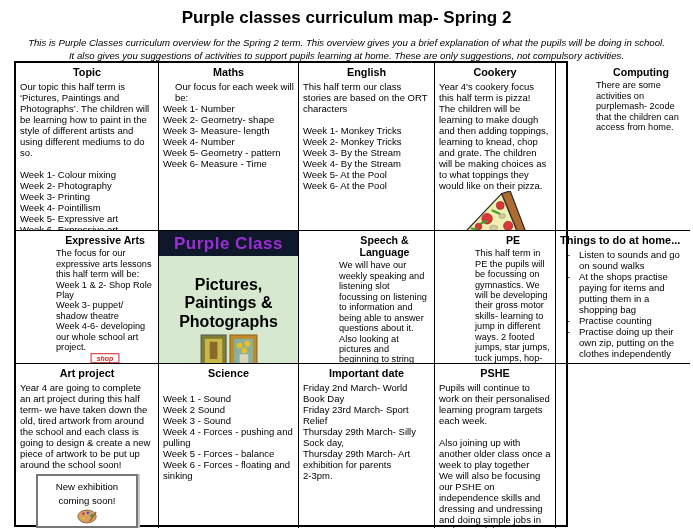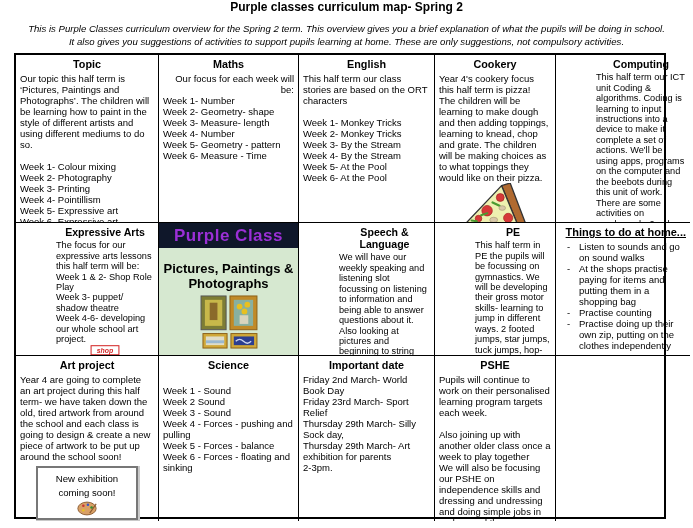--- a/index.html
+++ b/index.html
@@ -6,52 +6,52 @@
     --accent-purple:#9b2fd6;
     --center-bg:#d6e8d0;
     --shop-red:#d42a2a;
   }
   *{box-sizing:border-box;}
   html,body{margin:0;padding:0;}
   body{
     width:693px;height:528px;overflow:hidden;background:#fff;color:#000;
     font-family:"Liberation Sans", sans-serif;position:relative;
   }
-  .doc-title{text-align:center;font-weight:bold;font-size:12px;}
+  .doc-title{text-align:center;font-weight:bold;font-size:17px;padding-top:8px;}
   .doc-subtitle{
     text-align:center;font-style:italic;font-size:9.6px;line-height:1.35;
     width:642px;margin:9px auto 0;
   }
   .grid{
-    position:absolute;left:14px;top:53px;width:652px;height:466px;
+    position:absolute;left:14px;top:61px;width:554px;height:466px;
     display:grid;
     grid-template-columns:143px 140px 136px 121px 134px;
     grid-template-rows:168px 133px 165px;
     border:2px solid #000;
   }
   .cell{
     border-right:1.5px solid #000;border-bottom:1.5px solid #000;
     padding:2px 4px 0 4px;overflow:hidden;
     font-size:9.5px;line-height:1.16;
   }
   .cell:nth-child(5n){border-right:none;}
   .cell:nth-child(n+11){border-bottom:none;}
   .hdr{font-weight:bold;font-size:10.8px;text-align:center;margin:1px 0 2px;}
-  .hdr.left{text-align:right;font-size:11px;text-decoration:underline;}
+  .hdr.left{text-align:left;font-size:11px;}
   .gap{height:11px;}
-  .ctr{text-align:right;}
+  .ctr{text-align:left;margin-left:12px;}
   .tight{font-size:9.2px;line-height:1.14;padding-left:40px;}
   .tight .hdr{font-size:10.6px;}
   .bullet{display:flex;}
   .bullet .dash{width:16px;padding-left:7px;flex:none;}
   .bullet .txt{flex:1;padding-left:3px;}
   .center-cell{background:var(--center-bg);padding:0;text-align:center;}
   .pc-strip{background:#0f172a;padding:3px 0 2px;}
   .pc-title{font-size:17px;font-weight:bold;color:var(--accent-purple);letter-spacing:.5px;}
-  .pc-sub{font-size:13px;font-weight:bold;line-height:1.15;margin-top:14px;}
+  .pc-sub{font-size:16px;font-weight:bold;line-height:1.15;margin-top:20px;}
   .pc-overview{font-size:13px;font-weight:bold;margin-top:4px;}
   .icon-wrap{text-align:center;}
   .art-sign{
     width:102px;margin:4px auto 0;background:#fff;
     border:2px solid #777;box-shadow:1px 1px 0 1px #c9c9c9;
     text-align:center;padding:4px 2px 2px;font-size:9.6px;line-height:1.5;
   }
   .shop-sign-text{font:italic bold 10px "Liberation Sans",sans-serif;}
   svg{display:block;margin:0 auto;}
 </style>
@@ -115,21 +115,20 @@
         <rect x="27" y="46" width="13" height="3" rx="1.5" fill="#4a9a30" transform="rotate(-18 33 47)"></rect>
         <rect x="13" y="56" width="11" height="3" rx="1.5" fill="#4a9a30" transform="rotate(8 18 57)"></rect>
         <ellipse cx="48" cy="56" rx="6" ry="4" fill="#d8c8a8" stroke="#a89878"></ellipse>
         <ellipse cx="61" cy="38" rx="5" ry="3.5" fill="#d8c8a8" stroke="#a89878"></ellipse>
       </svg>
     </div>
   </div>
 
   <div class="cell tight">
     <div class="hdr">Computing</div>
-    <div>This half term our ICT unit Coding &amp; algorithms. Coding is learning to input instructions into a device to make it complete a set of actions. We'll be using apps, programs on the computer and the beebots during this unit of work.</div>
     <div>There are some activities on purplemash- 2code that the children can access from home.</div>
   </div>
 
   <div class="cell tight">
     <div class="hdr">Expressive Arts</div>
     <div>The focus for our expressive arts lessons this half term will be:</div>
     <div>Week 1 &amp; 2- Shop Role Play</div>
     <div>Week 3- puppet/ shadow theatre</div>
     <div>Week 4-6- developing our whole school art project.</div>
     <div class="icon-wrap">

